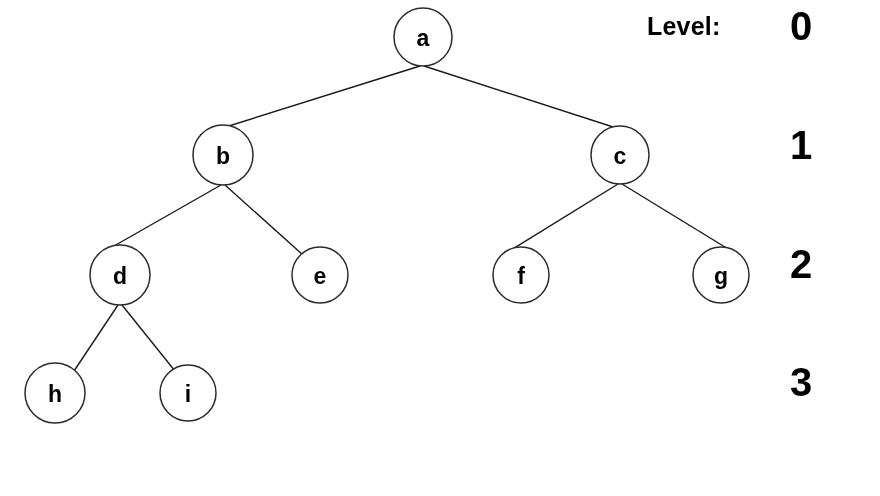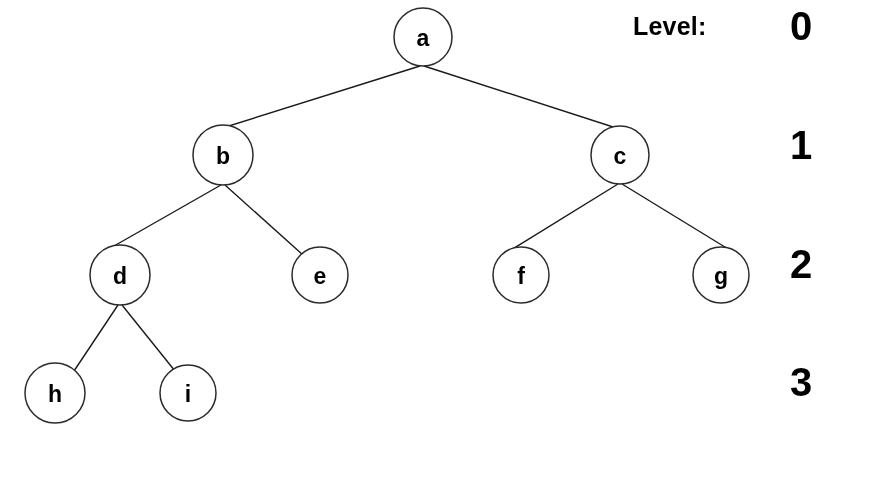--- a/index.html
+++ b/index.html
@@ -112,21 +112,21 @@
           <circle class="node-circle" cx="55" cy="393" r="30" fill="#ffffff" stroke="#2b2b2b"></circle>
           <text class="node-label" x="55" y="394" fill="#000000">h</text>
         </g>
         <g>
           <circle class="node-circle" cx="188" cy="393" r="28" fill="#ffffff" stroke="#2b2b2b"></circle>
           <text class="node-label" x="188" y="394" fill="#000000">i</text>
         </g>
       </g>
   </svg>
 
-  <div class="level-caption" style="left: 633px; top: 12px;">Level:</div>
+  <div class="level-caption" style="left: 647px; top: 12px;">Level:</div>
 
   <div id="level-numbers">
       <div class="level-number" style="left: 778px; top: 6px;">0</div>
       <div class="level-number" style="left: 778px; top: 125px;">1</div>
       <div class="level-number" style="left: 778px; top: 244px;">2</div>
       <div class="level-number" style="left: 778px; top: 362px;">3</div>
     </div>
 
 </div>
 

